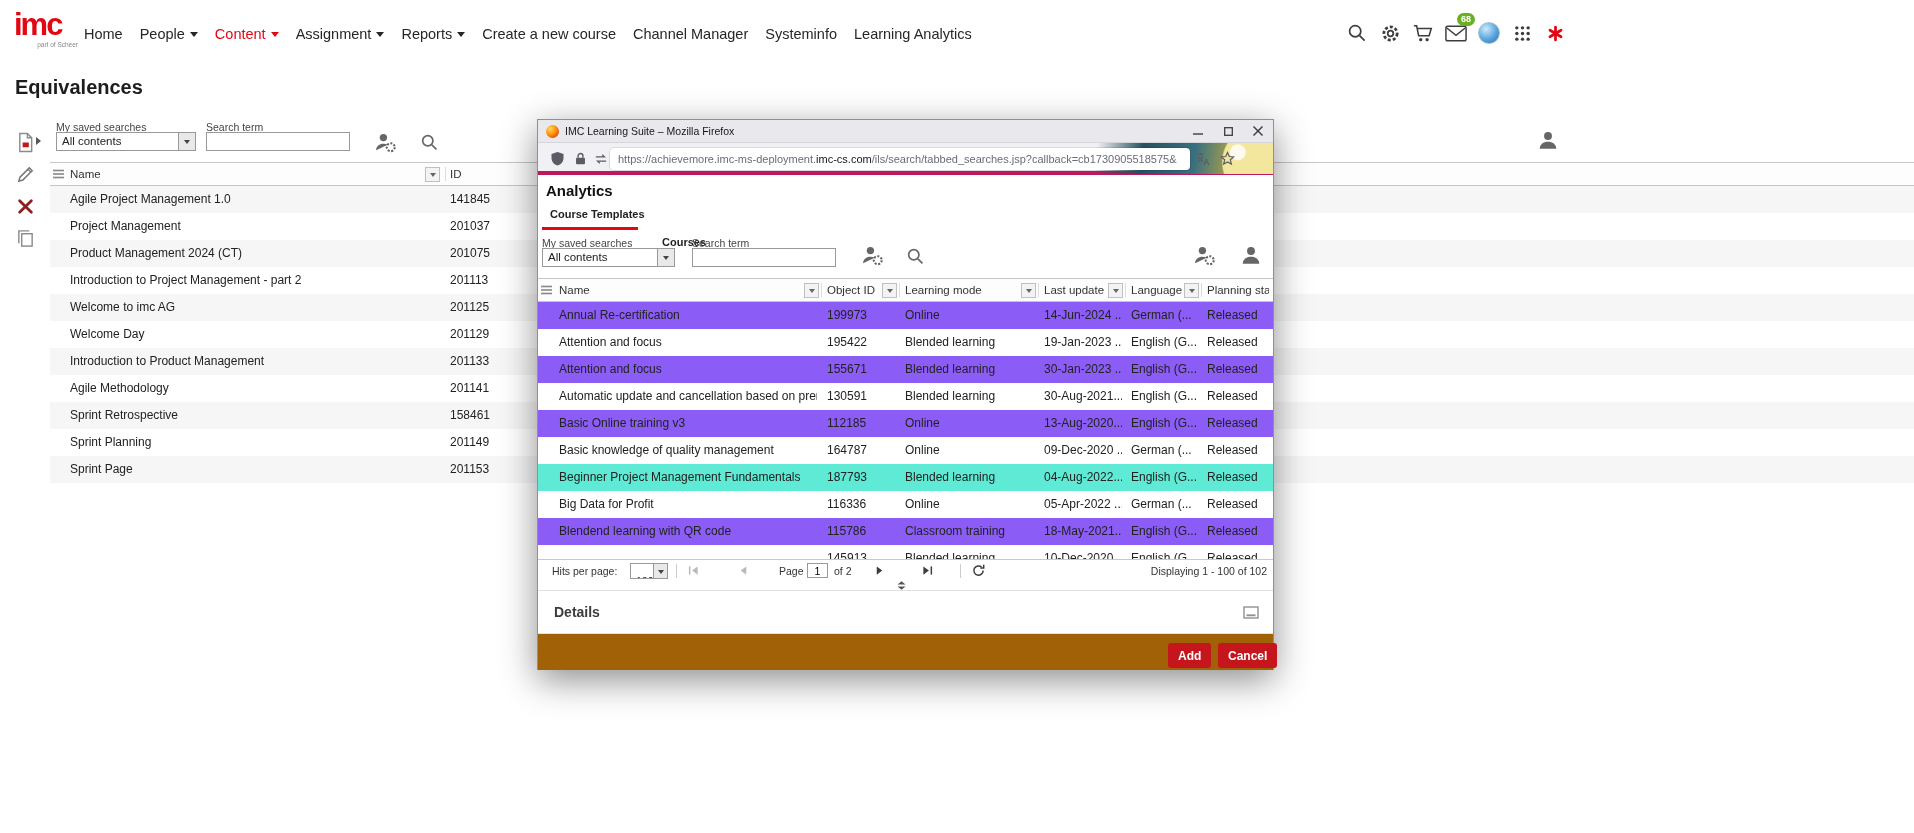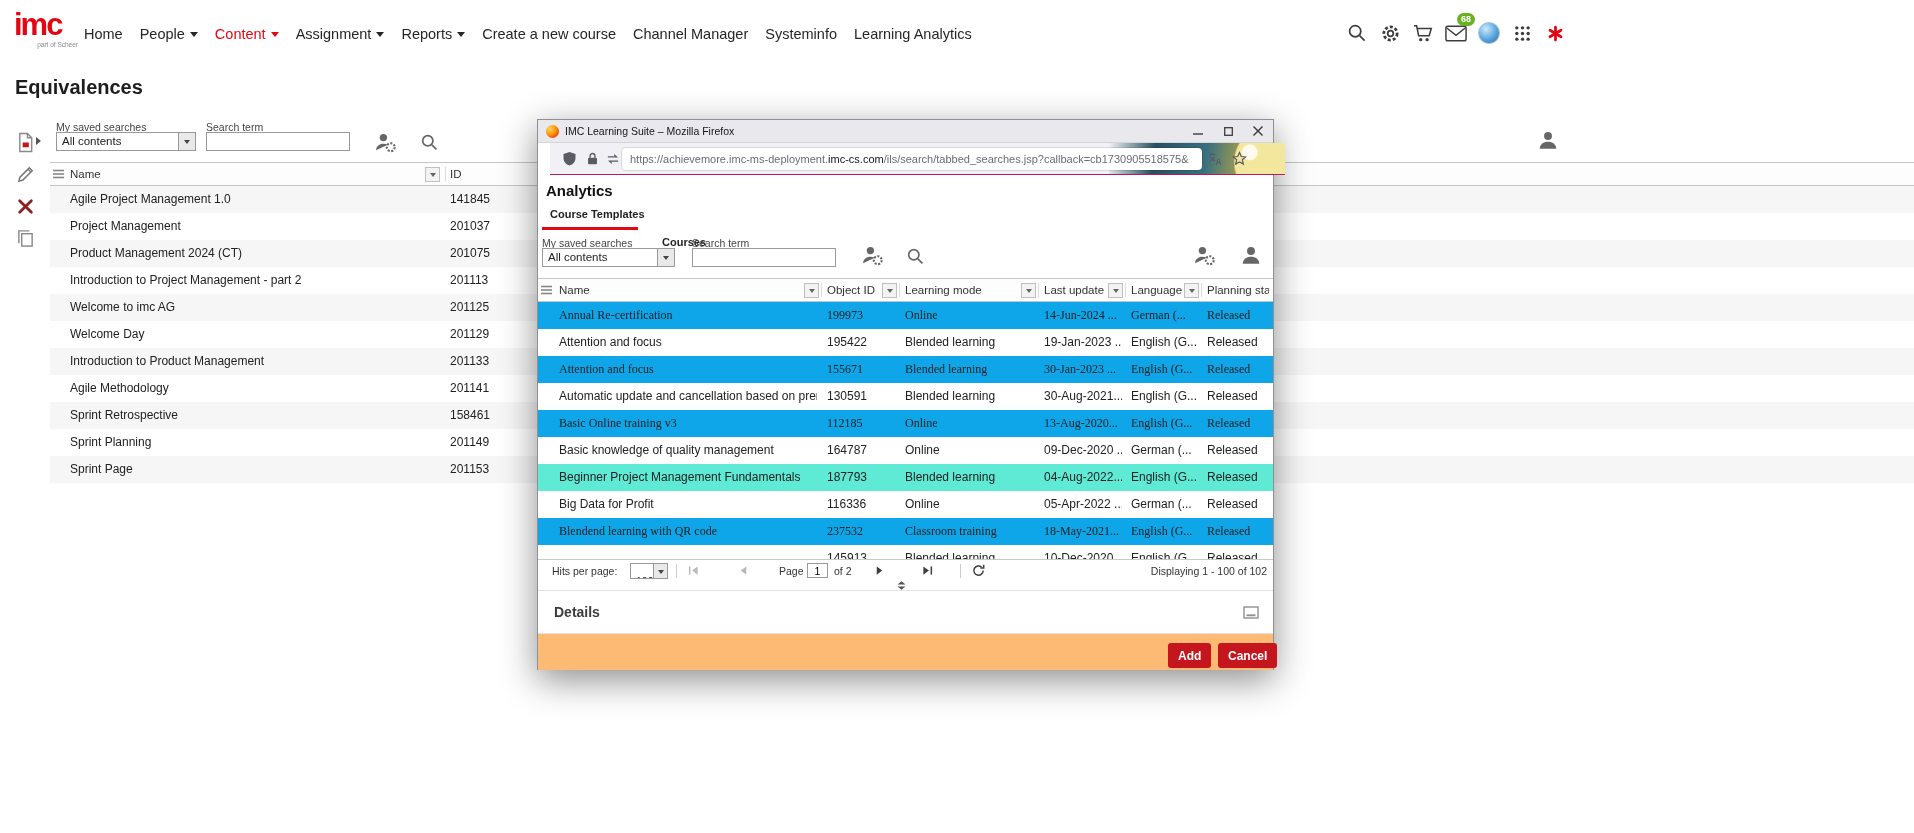--- a/index.html
+++ b/index.html
@@ -49,40 +49,40 @@
   .mr-name { left:20px; width:360px; }
   .mr-id { left:400px; width:120px; }
 
   
   .popup { position:absolute; left:537px; top:119px; width:737px; height:551px; background:#fff; border:1px solid #8f8f96; box-shadow:0 10px 34px rgba(0,0,0,.45); z-index:50; }
   .titlebar { position:absolute; left:0; top:0; width:100%; height:23px; background:#e9e9ed; border-bottom:1px solid #d6d6da; display:flex; align-items:center; padding:0 0 0 8px; gap:6px; cursor:default; }
   .ff-icon { width:13px; height:13px; border-radius:50%; background:radial-gradient(circle at 32% 30%, #ffd567, #ff9500 45%, #e3341b 85%); }
   .titlebar-title { font-size:10.5px; color:#15141a; white-space:nowrap; }
   .win-controls { margin-left:auto; display:flex; height:100%; }
   .win-btn { width:30px; height:100%; display:flex; align-items:center; justify-content:center; cursor:pointer; color:#3d3d3d; }
-  .urlbar { position:absolute; left:12px; top:23px; width:100%; height:32px; background:#f1f1f5; border-bottom:1px solid #be185d; }
+  .urlbar { position:absolute; left:0; top:23px; width:100%; height:32px; background:#f1f1f5; border-bottom:4px solid #be185d; }
   .theme-art { position:absolute; right:0; top:0; width:176px; height:31px;
     background:
       radial-gradient(circle at 80% 30%, rgba(255,255,255,.85) 0 5%, rgba(255,255,255,0) 6%),
       radial-gradient(circle at 92% 62%, #f3e79d 0 22%, rgba(243,231,157,0) 23%),
       linear-gradient(97deg, rgba(241,241,245,0) 0%, #27505f 26%, #38707f 55%, #c9ad3c 82%, #ead98f 100%); }
   .ubar-icon { position:absolute; top:8px; color:#5b5b66; cursor:pointer; z-index:3; }
   .url-field { position:absolute; left:72px; top:5px; width:580px; height:22px; background:#fff; border-radius:4px; box-shadow:0 0 0 1px rgba(0,0,0,.10); display:flex; align-items:center; padding:0 8px; gap:6px; z-index:2; cursor:text; }
   .url-text { font-size:11px; color:#6b6b76; white-space:nowrap; overflow:hidden; }
   .url-text .dom { color:#15141a; }
 
   
   .sel-heading { position:absolute; left:8px; top:62px; font-size:15px; font-weight:bold; color:#111; }
   .tab { position:absolute; top:88px; font-size:11px; font-weight:bold; color:#222; cursor:pointer; white-space:nowrap; }
   .tab-underline { position:absolute; left:4px; top:107px; width:96px; height:3px; background:#e30613; }
   .ptable { position:absolute; left:0; top:158px; width:735px; }
   .pt-header { position:relative; height:24px; border-top:1px solid #c6c6c6; border-bottom:1px solid #c6c6c6; background:#fdfdfd; }
   .pt-rows { position:relative; height:257px; overflow:hidden; }
   .pt-row { position:relative; height:27px; cursor:pointer; }
-  .pt-row.stripe { background:#0ea5e9;font-family:Liberation Serif, serif; }
+  .pt-row.stripe { background:#8b5cf6; }
   .pt-row.selected { background:#5eead4; }
   .pcell { position:absolute; top:0; line-height:27px; font-size:12px; color:#222; white-space:nowrap; overflow:hidden; }
   .pc-name   { left:21px;  width:258px; }
   .pc-oid    { left:289px; width:66px; }
   .pc-mode   { left:367px; width:128px; }
   .pc-update { left:506px; width:78px; }
   .pc-lang   { left:593px; width:66px; }
   .pc-status { left:669px; width:62px; }
 
   .pgbar { position:absolute; left:0; top:439px; width:735px; height:22px; border-top:1px solid #c9c9c9; font-size:10.5px; color:#333; }
@@ -92,21 +92,21 @@
   .pg-sep { position:absolute; top:4px; width:1px; height:14px; background:#ccc; }
   .pg-select { position:absolute; left:92px; top:3px; width:38px; height:16px; }
   .pg-select .sel-text { font-size:10.5px; padding-top:1px;margin-top:10px; }
   .pg-select .sel-btn { width:14px; }
   .pg-input { position:absolute; left:269px; top:3px; width:21px; height:15px; border:1px solid #999; font-size:10.5px; text-align:center; font-family:"Liberation Sans", sans-serif; }
 
   .splitter { position:absolute; left:358px; top:461px; cursor:row-resize; }
   .details-sec { position:absolute; left:0; top:470px; width:735px; height:43px; border-top:1px solid #e2e2e2; background:#fff; }
   .details-title { position:absolute; left:16px; top:13px; font-size:14px; font-weight:bold; color:#3c3c3c; }
   .collapse-btn { position:absolute; left:705px; top:15px; cursor:pointer; }
-  .popup-footer { position:absolute; left:0; top:513px; width:735px; height:37px; background:#fdba74; border-top:1px solid #e3e3e3; }
+  .popup-footer { position:absolute; left:0; top:513px; width:735px; height:37px; background:#a16207; border-top:1px solid #e3e3e3; }
   .btn-red { position:absolute; top:9px; height:25px; background:#c4161c; color:#fff; border:none; border-radius:3px; font-size:12px; font-weight:bold; padding:0 10px; cursor:pointer; font-family:"Liberation Sans", sans-serif; }
   .btn-add { left:630px; }
   .btn-cancel { left:680px; }
 
   svg { display:block; }
 </style>
 </head>
 <body>
 
 <div class="screen">
@@ -524,21 +524,21 @@
         <div class="pt-row">
             <span class="pcell pc-name">Big Data for Profit</span>
             <span class="pcell pc-oid">116336</span>
             <span class="pcell pc-mode">Online</span>
             <span class="pcell pc-update">05-Apr-2022 ...</span>
             <span class="pcell pc-lang">German (...</span>
             <span class="pcell pc-status">Released</span>
           </div>
         <div class="pt-row stripe">
             <span class="pcell pc-name">Blendend learning with QR code</span>
-            <span class="pcell pc-oid">237532</span>
+            <span class="pcell pc-oid">115786</span>
             <span class="pcell pc-mode">Classroom training</span>
             <span class="pcell pc-update">18-May-2021...</span>
             <span class="pcell pc-lang">English (G...</span>
             <span class="pcell pc-status">Released</span>
           </div>
         <div class="pt-row">
             <span class="pcell pc-oid">145913</span>
             <span class="pcell pc-mode">Blended learning</span>
             <span class="pcell pc-update">10-Dec-2020...</span>
             <span class="pcell pc-lang">English (G...</span>

